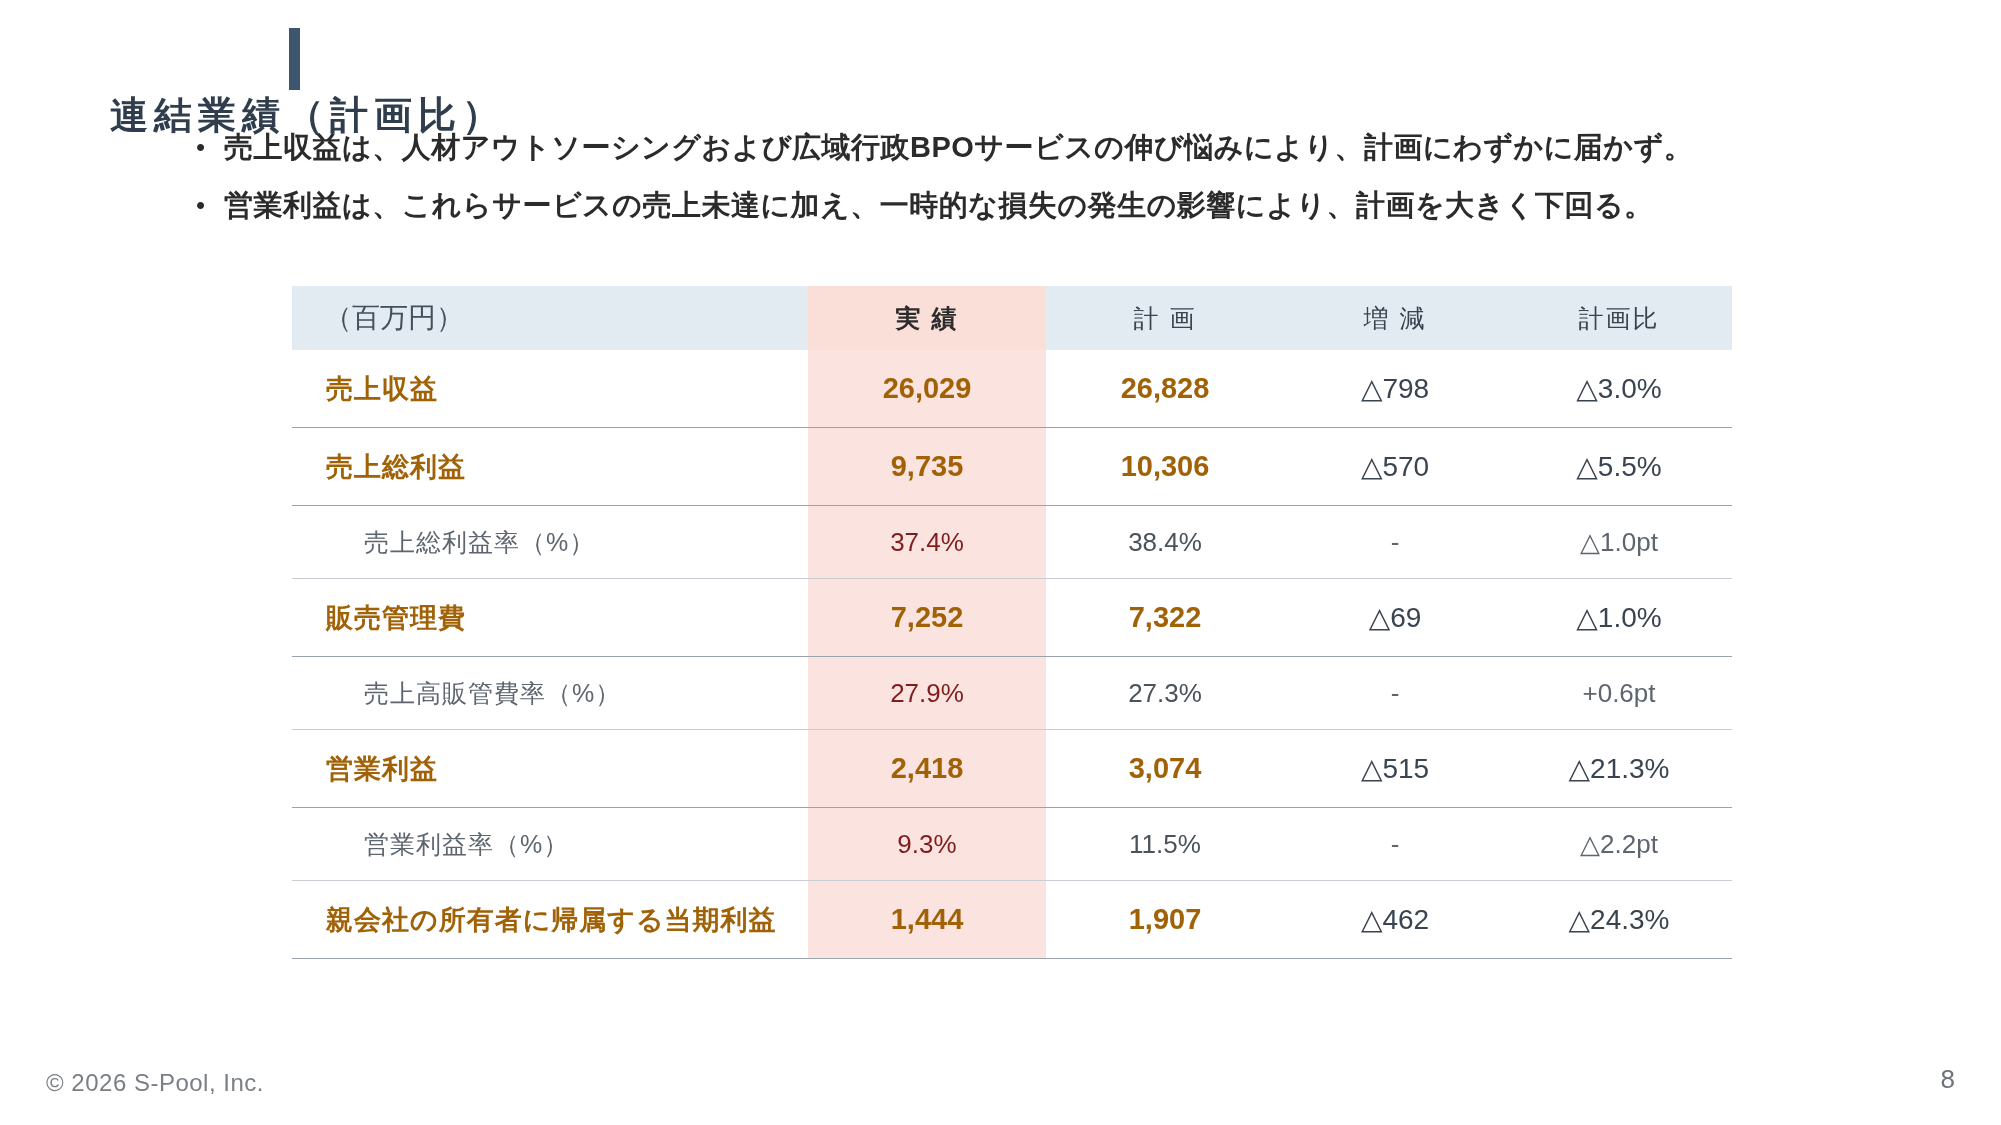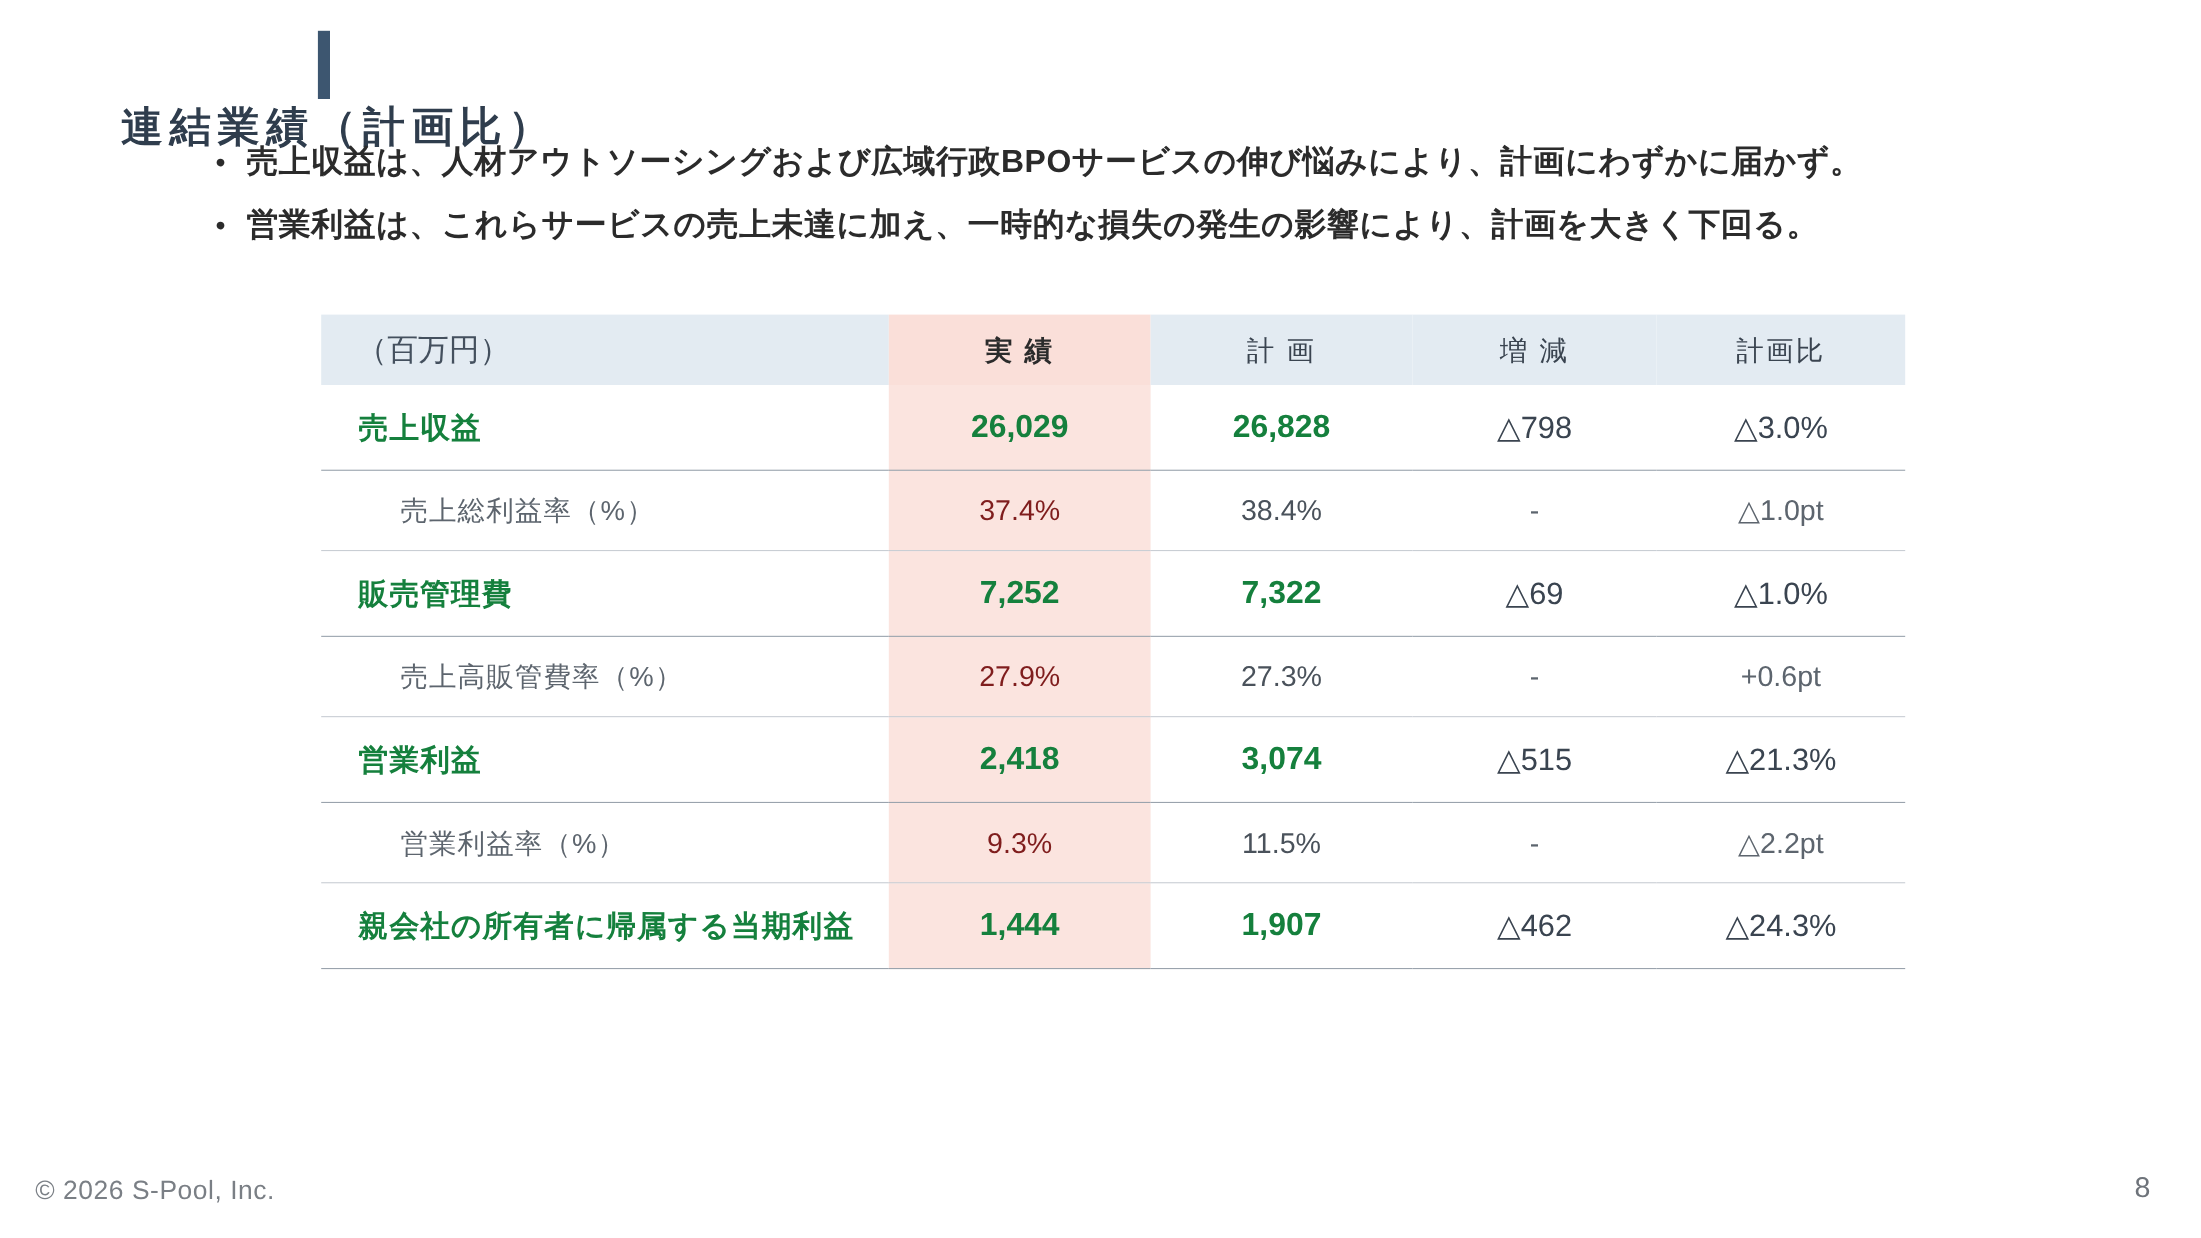--- a/index.html
+++ b/index.html
@@ -108,21 +108,21 @@
     font-weight: bold;
     color: #2b2b2b;
   }
 
   table.fin tbody td {
     height: 75px;
     font-size: 29px;
     vertical-align: middle;
     border-bottom: 1px solid #9aa3ad;
     text-align: center;
-    color: #15803d;
+    color: #a16207;
   }
   table.fin tbody tr.sub td {
     height: 70px;
     font-size: 26px;
     color: #5d656e;
     border-bottom: 1px solid #c9ced4;
   }
   table.fin tbody td.c-label {
     text-align: left;
     padding-left: 34px;
@@ -163,21 +163,21 @@
     font-size: 26px;
     color: #5d656e;
   }
   table.fin tbody tr:last-child td {
     border-bottom: 1px solid #9aa3ad;
   }
 
   
   .copyright {
     position: absolute;
-    left: 32px;
+    left: 46px;
     bottom: 28px;
     font-size: 24px;
     color: #7a7f85;
     letter-spacing: 0.5px;
   }
   .page-number {
     position: absolute;
     right: 46px;
     bottom: 30px;
     font-size: 26px;
@@ -222,20 +222,27 @@
       </tr>
     </thead>
     <tbody>
       <tr class="main">
         <td class="c-label">売上収益</td>
         <td class="c-actual">26,029</td>
         <td class="c-plan">26,828</td>
         <td class="c-delta">△798</td>
         <td class="c-ratio">△3.0%</td>
       </tr>
+      <tr class="main">
+        <td class="c-label">売上総利益</td>
+        <td class="c-actual">9,735</td>
+        <td class="c-plan">10,306</td>
+        <td class="c-delta">△570</td>
+        <td class="c-ratio">△5.5%</td>
+      </tr>
       <tr class="sub">
         <td class="c-label">売上総利益率（%）</td>
         <td class="c-actual">37.4%</td>
         <td class="c-plan">38.4%</td>
         <td class="c-delta">-</td>
         <td class="c-ratio">△1.0pt</td>
       </tr>
       <tr class="main">
         <td class="c-label">販売管理費</td>
         <td class="c-actual">7,252</td>

